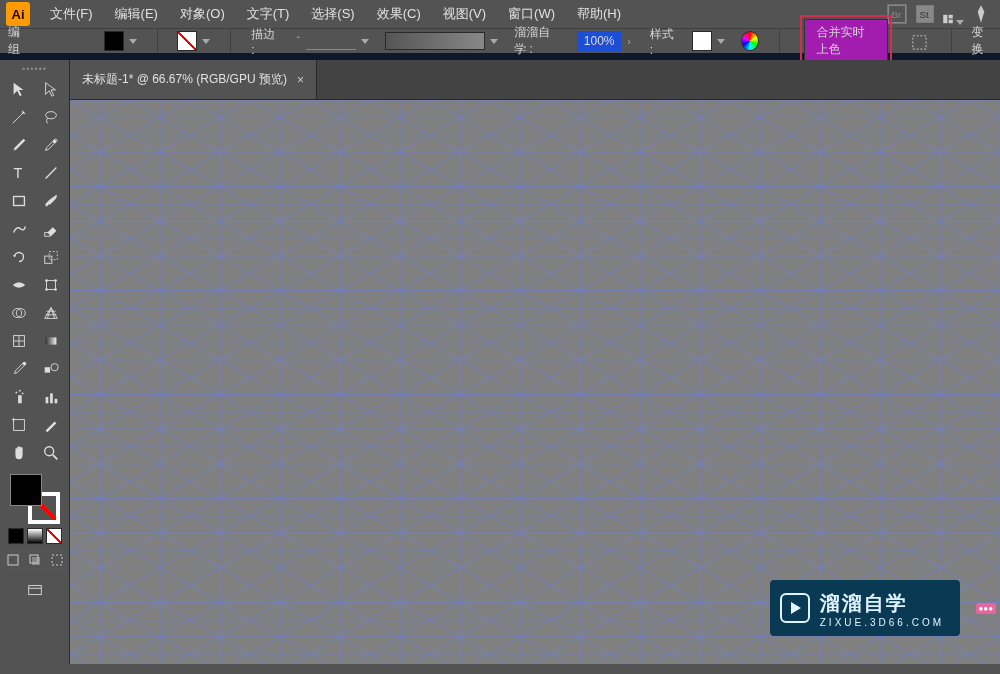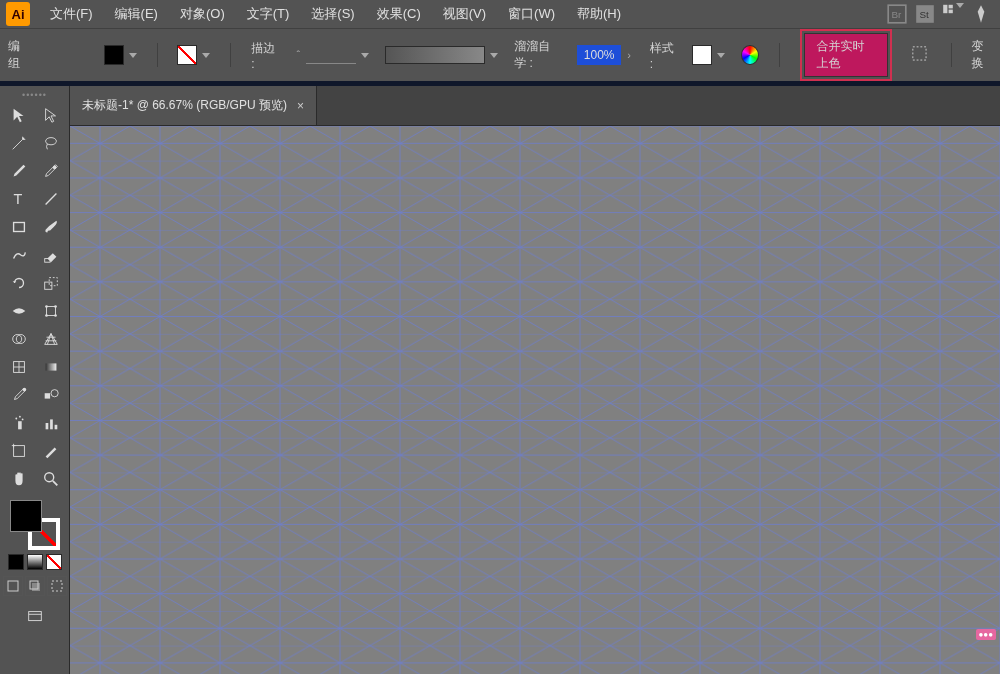--- a/index.html
+++ b/index.html
@@ -2,36 +2,36 @@
 <html><head>
 <meta charset="utf-8">
 <style>
 * { margin: 0; padding: 0; box-sizing: border-box; font-family: "Microsoft YaHei", sans-serif; }
 body { background: #535353; color: #d4d4d4; font-size: 12px; width: 1000px; height: 674px; overflow: hidden; position: relative; }
 
 .menubar { height: 28px; background: #535353; display: flex; align-items: center; padding: 0 6px; gap: 2px; }
 .app-logo { width: 24px; height: 24px; background: #ff9a00; color: #330000; font-weight: bold; display: flex; align-items: center; justify-content: center; border-radius: 3px; font-size: 13px; margin-right: 8px; }
 .menu-item { padding: 12px 10px; cursor: pointer; font-size: 13px; color: #e0e0e0; }
 .menubar-spacer { flex: 1; }
-.menubar-icon { width: 22px; height: 22px; margin: 0 2px; display: flex; align-items: flex-start; justify-content: center; cursor: pointer; color: #999; }
-
-.control-bar { height: 58px; background: #535353; border-top: 1px solid #404040; border-bottom: 5px solid #0f172a; display: flex; align-items: center; padding: 0 8px; gap: 16px; font-size: 12px; }
+.menubar-icon { width: 22px; height: 22px; margin: 0 2px; display: flex; align-items: flex-end; justify-content: center; cursor: pointer; color: #999; }
+
+.control-bar { height: 32px; background: #535353; border-top: 1px solid #404040; border-bottom: 7px solid #0f172a; display: flex; align-items: center; padding: 0 8px; gap: 16px; font-size: 12px; }
 .ctrl-label { color: #d4d4d4; }
 .ctrl-sep { width: 1px; height: 24px; background: #404040; margin: 0 4px; }
 .swatch { width: 20px; height: 20px; border: 1px solid #2a2a2a; display: inline-block; }
 .swatch-black { background: #000; }
 .swatch-white { background: #fff; }
 .swatch-none { background: #fff; position: relative; }
 .swatch-none::after { content: ""; position: absolute; left: 0; top: 0; right: 0; bottom: 0; background: linear-gradient(to top right, transparent 45%, red 45%, red 55%, transparent 55%); }
 .dropdown-caret { width: 0; height: 0; border-left: 4px solid transparent; border-right: 4px solid transparent; border-top: 5px solid #aaa; margin-left: 2px; }
 .ctrl-group { display: flex; align-items: center; gap: 3px; }
 .opacity-input { width: 44px; height: 20px; background: #1d4ed8; color: #ddd; text-align: center; display: inline-flex; align-items: center; justify-content: center; }
 .gradient-swatch { width: 100px; height: 18px; background: linear-gradient(to right, #555, #888); border: 1px solid #2a2a2a; }
 .underline-input { border-bottom: 1px solid #888; min-width: 50px; height: 18px; }
-.btn-merge { border: 1px solid #333; padding: 4px 12px; background: #be185d; cursor: pointer; font-family: Liberation Mono, monospace; }
+.btn-merge { border: 1px solid #333; padding: 4px 12px; background: #a21caf; cursor: pointer; font-family: Liberation Mono, monospace; }
 .highlight-box { border: 2px solid #d03050; padding: 2px; }
 .recolor-icon { width: 20px; height: 20px; border-radius: 50%; background: conic-gradient(red, yellow, lime, cyan, blue, magenta, red); border: 1px solid #333; }
 
 .body-row { display: flex; height: calc(674px - 28px - 42px); }
 .toolbox { width: 70px; background: #535353; border-right: 1px solid #2a2a2a; padding: 4px 2px; display: flex; flex-direction: column; align-items: center; gap: 2px; }
 .tool-dots { color: #888; letter-spacing: 1px; font-size: 9px; text-align: center; }
 .tool-grid { display: grid; grid-template-columns: 30px 30px; gap: 2px; }
 .tool-btn { width: 30px; height: 26px; display: flex; align-items: center; justify-content: center; cursor: pointer; color: #ddd; }
 .tool-btn svg { width: 18px; height: 18px; }
 .fill-stroke { position: relative; width: 50px; height: 50px; margin-top: 6px; }
@@ -371,16 +371,21 @@
           <pattern id="iso" width="60" height="34.64" patternUnits="userSpaceOnUse">
             <path d="M0 0 L60 34.64 M0 34.64 L60 0 M30 -17.32 L30 51.96" stroke="#6b7dd6" stroke-width="0.7" fill="none"></path>
             <path d="M-30 17.32 L30 -17.32 M30 51.96 L90 17.32 M-30 17.32 L30 51.96 M30 -17.32 L90 17.32" stroke="#6b7dd6" stroke-width="0.7" fill="none"></path>
             <line x1="0" y1="17.32" x2="60" y2="17.32" stroke="#6b7dd6" stroke-width="0.7"></line>
             <line x1="0" y1="0" x2="60" y2="0" stroke="#6b7dd6" stroke-width="0.7"></line>
           </pattern>
         </defs>
         <rect width="100%" height="100%" fill="#808080"></rect>
         <rect width="100%" height="100%" fill="url(#iso)"></rect>
       </svg>
+      <div class="watermark">
+        <div class="play"></div>
+        <span>溜溜自学</span>
+        <span class="sub">ZIXUE.3D66.COM</span>
+      </div>
       <div class="pink-tag">●●●</div>
     </div>
   </div>
 </div>
 
 </body></html>

